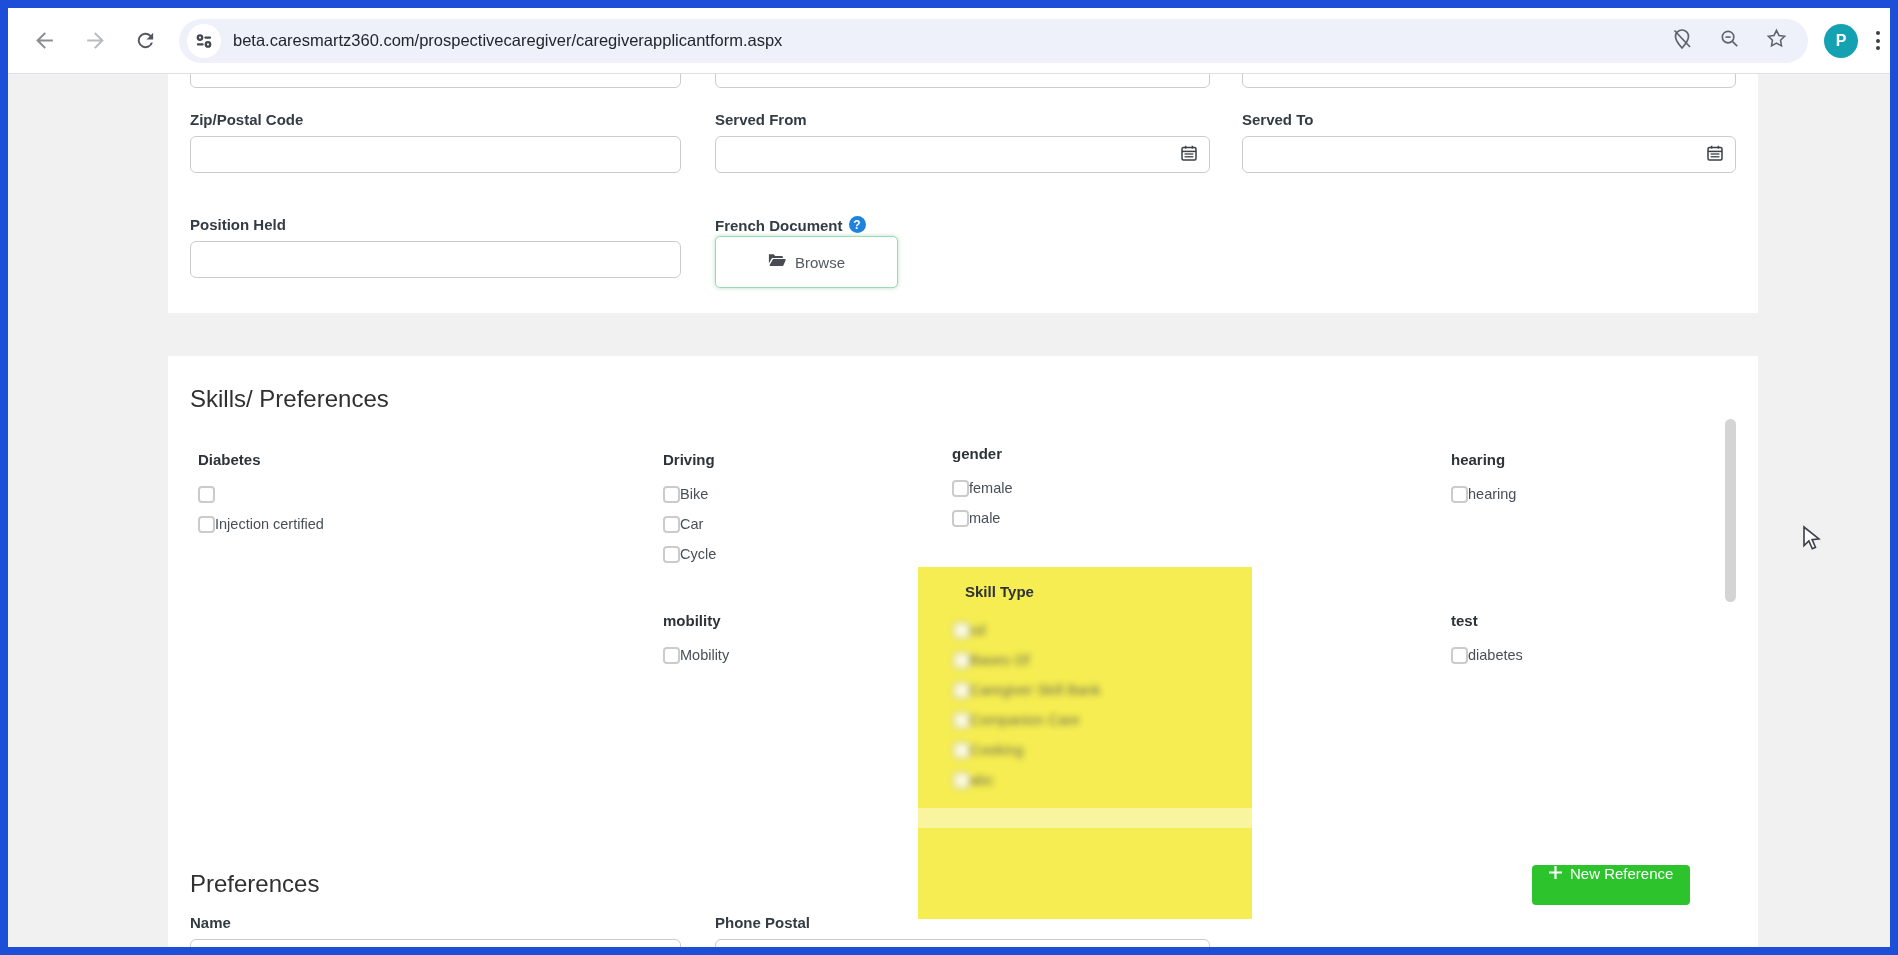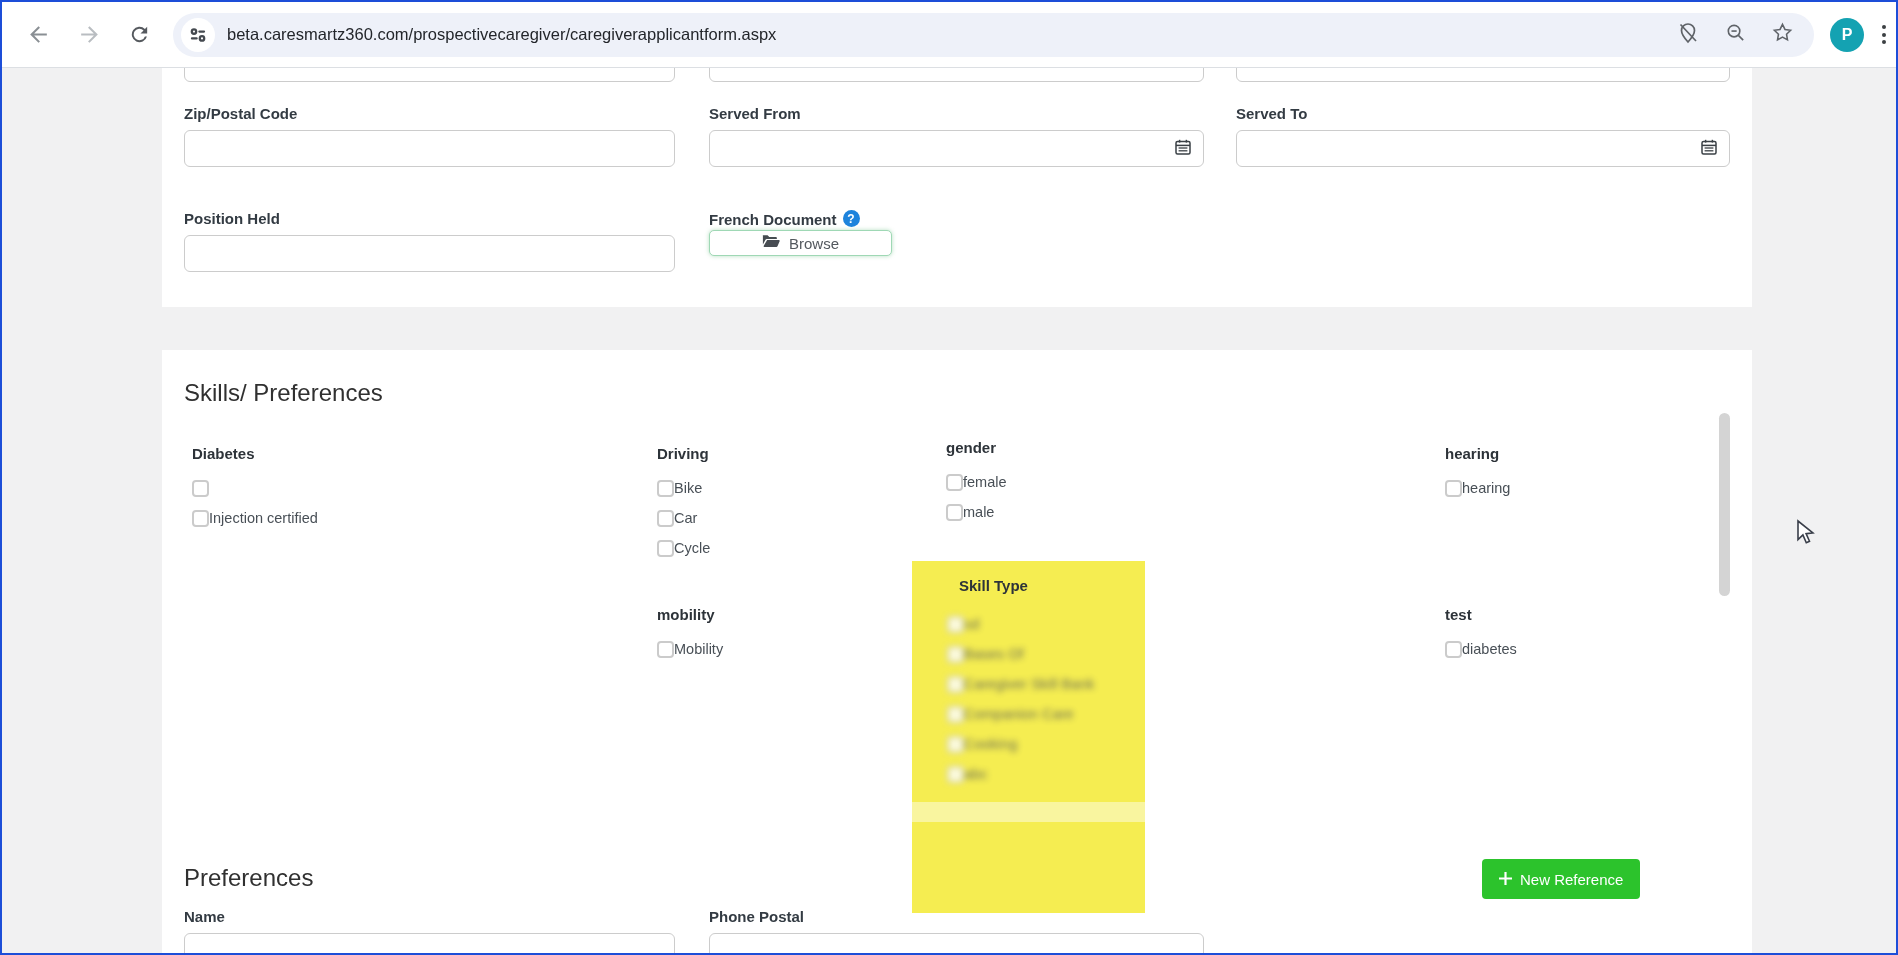--- a/index.html
+++ b/index.html
@@ -1,18 +1,18 @@
 <!DOCTYPE html>
 <html><head>
 <meta charset="utf-8">
 <style>
   * { margin:0; padding:0; box-sizing:border-box; }
   html,body { width:1898px; height:955px; font-family:"Liberation Sans", sans-serif; }
   .window { position:relative; width:1898px; height:955px; background:#f1f1f2;
-            border:2px solid #1d4ed8; overflow:hidden; }
+            border:8px solid #1d4ed8; overflow:hidden; }
 
   
   .toolbar { position:absolute; left:0; top:0; width:100%; height:66px; background:#ffffff;
              border-bottom:1px solid #dcdfe3; display:flex; align-items:center; z-index:20; }
   .nav-icons { display:flex; align-items:center; gap:26px; padding:0 22px 0 24px; }
   .nav-btn { display:flex; align-items:center; cursor:pointer; }
   .omnibox { flex:1; height:44px; background:#eef1f9; border-radius:22px; display:flex;
              align-items:center; padding:0 14px 0 8px; margin-right:16px; }
   .tune-badge { width:34px; height:34px; border-radius:50%; background:#ffffff; display:flex;
                 align-items:center; justify-content:center; margin-right:12px; }
@@ -28,47 +28,47 @@
   .card { position:absolute; background:#ffffff; width:1590px; left:160px; }
   #card-top { top:43px; height:262px; }
   #card-skills { top:324px; height:476px;margin-top:24px; }
   #card-refs { top:820px; height:150px; }
 
   .fld-label { position:absolute; font-size:15px; font-weight:700; color:#333b43; white-space:nowrap; }
   .inp { position:absolute; height:37px; background:#fff; border:1px solid #cccccc; border-radius:6px; }
   .inp-flex { display:flex; align-items:center; justify-content:flex-end; padding:0 12px; }
   .heading { position:absolute; font-size:24px; font-weight:400; color:#303030; }
 
-  .browse-btn { position:absolute; left:547px; top:185px; width:183px; height:26px; background:#fff;
+  .browse-btn { position:absolute; left:547px; top:185px; width:183px; height:52px; background:#fff;
                 border:1px solid #9fd8b5; border-radius:5px; box-shadow:0 0 4px rgba(46,164,79,.35);
                 display:flex; align-items:center; justify-content:center; gap:9px;
                 font-size:15px; color:#53585e; cursor:pointer; }
   .help { display:inline-flex; width:17px; height:17px; border-radius:50%; background:#1d83dc;
           color:#fff; font-size:12px; font-weight:700; align-items:center; justify-content:center;
           vertical-align:2px; margin-left:6px; }
 
   .group-label { font-size:15px; font-weight:700; color:#2d3339; margin-bottom:11px; white-space:nowrap; }
   .skill-group { position:absolute; }
   .chk-row { display:flex; align-items:center; height:30px; cursor:pointer; }
   .chk { width:17px; height:17px; background:#fff; border:2px solid #cbcbcb; border-radius:4px; flex:0 0 auto; }
   .chk-text { font-size:14.5px; color:#484f56; white-space:nowrap; }
   .blurred { filter:blur(3.2px); opacity:.8; }
 
-  .hl-overlay { position:absolute; left:910px; top:559px; width:233px; height:352px;
+  .hl-overlay { position:absolute; left:910px; top:559px; width:334px; height:352px;
                 background:#f5ed51; z-index:5; }
   .hl-band { position:absolute; left:0; top:241px; width:100%; height:20px; background:rgba(255,255,255,.45); }
   #skilltype-label { position:absolute; left:47px; top:16px; }
   #skilltype-group-body { position:absolute; left:35px; top:48px; }
 
   .scroll-thumb { position:absolute; left:1557px; top:63px; width:11px; height:183px;
                   background:#d4d4d4; border-radius:6px; cursor:pointer; }
 
-  .btn-green { position:absolute; left:1320px; top:37px; height:40px; padding:0 17px;
+  .btn-green { position:absolute; left:1364px; top:37px; height:40px; padding:0 17px;
                background:#2cc32c; border:none; border-radius:4px; color:#ffffff; font-size:15px;
-               display:flex; align-items:center; gap:8px; cursor:pointer;
+               display:flex; align-items:flex-start; gap:8px; cursor:pointer;
                font-family:"Liberation Sans", sans-serif; }
 
   .cursor { position:absolute; left:1790px; top:516px; z-index:30; pointer-events:none; }
 </style>
 </head>
 <body>
 
 <div class="window">
 
   <div class="toolbar">

